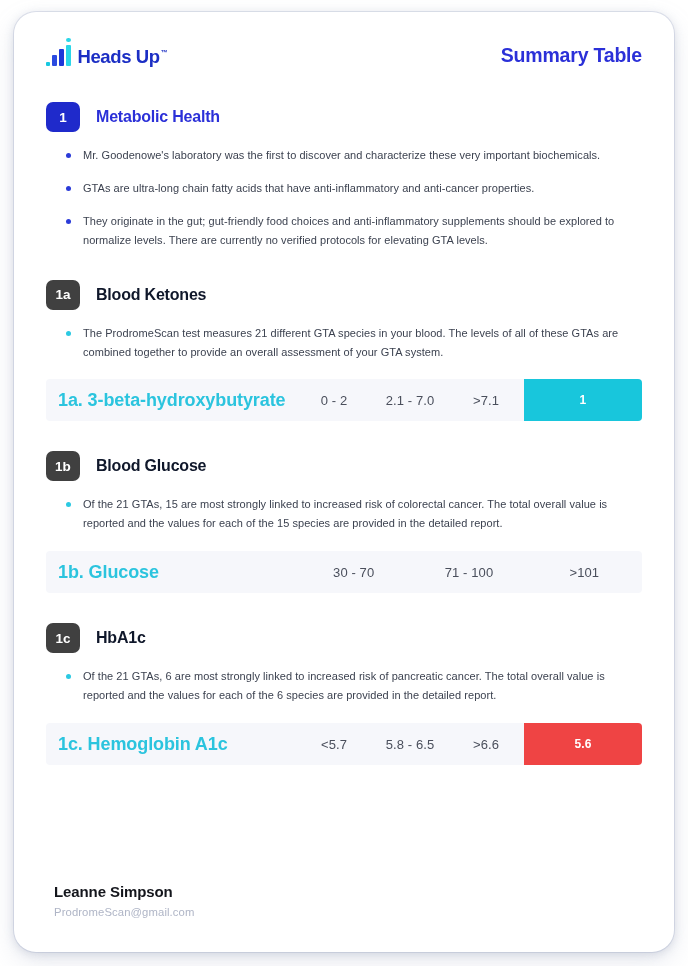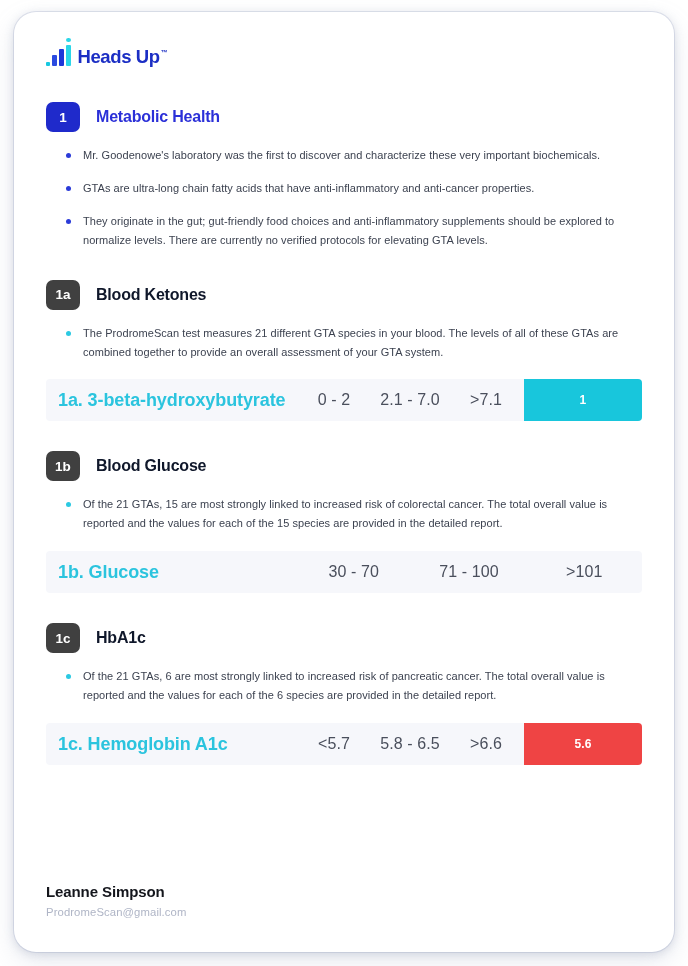--- a/index.html
+++ b/index.html
@@ -168,42 +168,42 @@
     font-size: 18px;
     font-weight: 700;
     color: #2BC4DE;
     letter-spacing: -0.1px;
   }
   .dr-range {
     flex: 1 1 0;
     display: flex;
     align-items: center;
     justify-content: center;
-    font-size: 16px;
+    font-size: 13px;
     color: #4A4F5C;
     letter-spacing: 0.1px;
   }
   .dr-value {
     flex: 0 0 118px;
     display: flex;
     align-items: center;
     justify-content: center;
     font-size: 12px;
     font-weight: 700;
     color: #ffffff;
     letter-spacing: 0.1px;
   }
 
   .section { margin-bottom: 30px; }
   .section.last { margin-bottom: 0; }
 
   
   .footer {
     flex: 0 0 auto;
-    padding: 0 32px 34px 32px;
+    padding: 0 32px 34px 40px;
   }
   .footer-name {
     font-size: 15px;
     font-weight: 700;
     color: #14161C;
     letter-spacing: -0.1px;
     margin-bottom: 6px;
   }
   .footer-email {
     font-size: 11.3px;
@@ -222,20 +222,21 @@
       <div class="header">
         <div class="brand">
           <span class="brand-bars">
             <i class="bar1"></i>
               <i class="bar2"></i>
               <i class="bar3"></i>
               <i class="bar4 bar4dot"></i>
           </span>
           <span class="brand-name"><span>Heads Up</span><span class="brand-tm">™</span></span>
         </div>
+        <div class="doc-title">Summary Table</div>
       </div>
 
       <div id="sections-host">
           <div class="section">
             <div class="sec-head">
               <div class="badge primary">1</div>
               <div class="sec-title primary">Metabolic Health</div>
             </div>
             <ul class="bullets primary">
               <li>Mr. Goodenowe's laboratory was the first to discover and characterize these very important biochemicals.</li>

